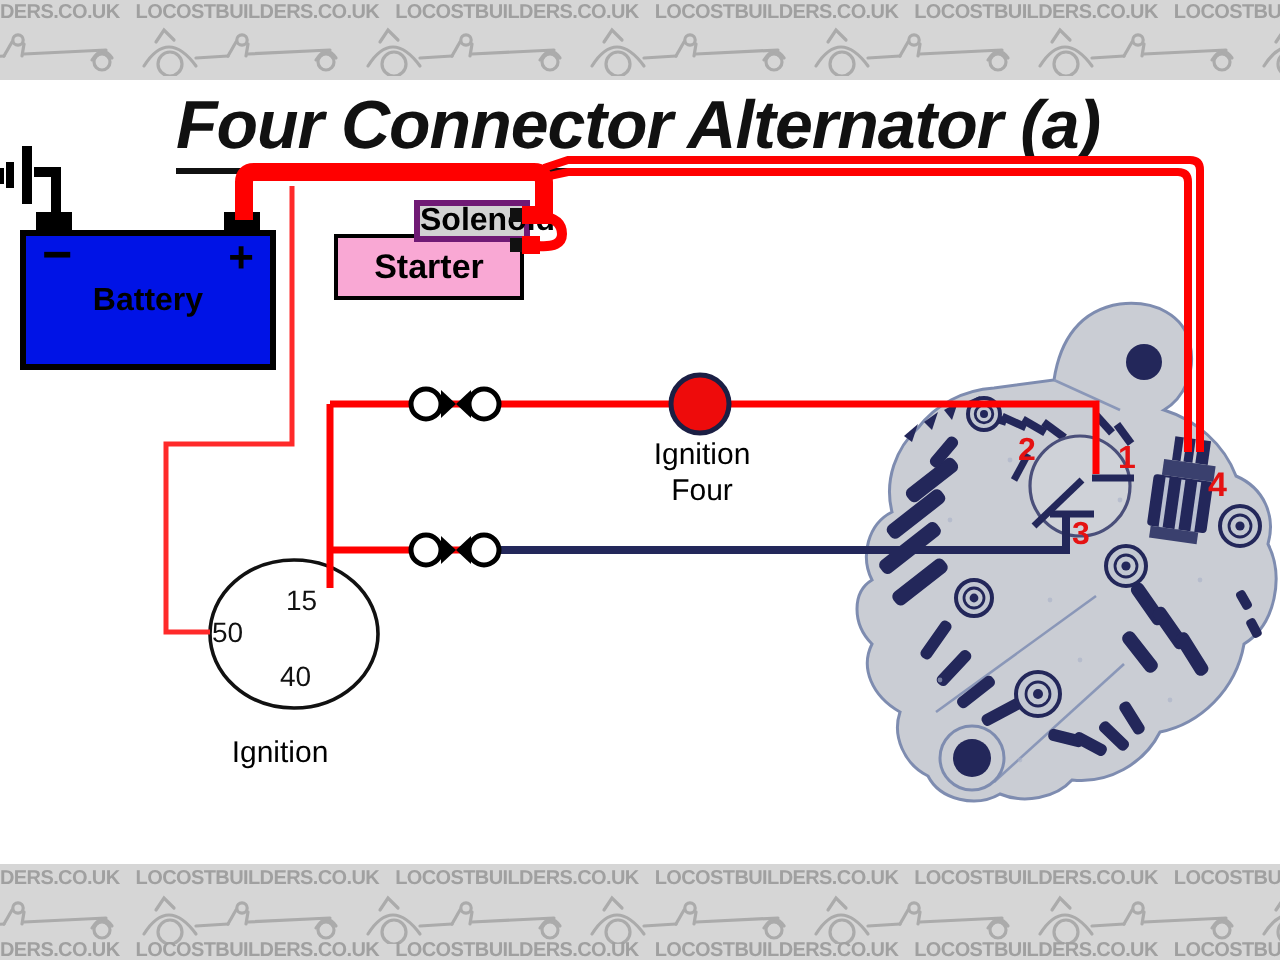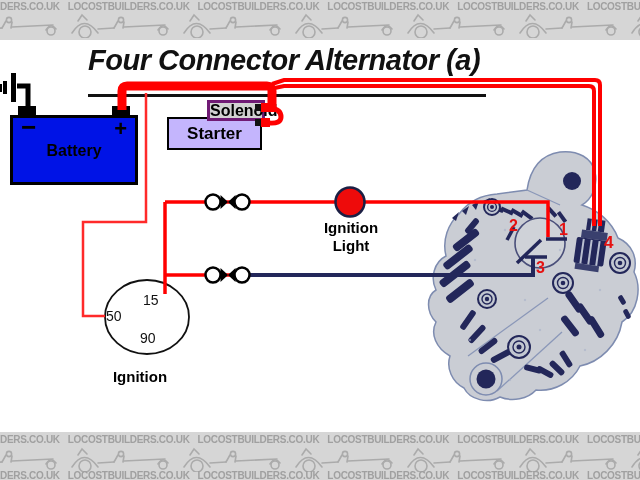--- a/index.html
+++ b/index.html
@@ -12,42 +12,42 @@
   .banner.top{top:0;height:40px;}
   .banner.bottom{top:432px;height:48px;}
   .wm-text-row{position:absolute;left:0;display:flex;white-space:nowrap;
     font-weight:bold;font-size:10px;letter-spacing:-0.3px;color:#a0a0a0;margin-left:-62px;}
   .wm-text-row span{margin-right:8px;}
   .wm-car-row{position:absolute;left:0;display:flex;white-space:nowrap;margin-left:-44px;}
   .wm-car-row svg{margin-right:8px;flex:0 0 auto;}
   
   .page-title{
     position:absolute;left:88px;top:44px;
-    font-size:29px;font-weight:bold;font-style:italic;color:#111;
-    border-bottom:3px solid #111;padding-bottom:17px;padding-right:6px;letter-spacing:-0.5px;
+    font-size:34px;font-weight:bold;font-style:italic;color:#111;
+    border-bottom:3px solid #111;padding-bottom:1px;padding-right:6px;letter-spacing:-0.5px;
   }
   
   .battery{position:absolute;left:10px;top:115px;width:122px;height:64px;
     background:#0013e6;border:3px solid #000;}
   .battery .bat-label{position:absolute;left:0;right:0;top:24px;text-align:center;
     font-weight:bold;font-size:16px;color:#000;}
   .bat-sign{position:absolute;font-weight:bold;color:#000;}
   .bat-neg{left:8px;top:-6px;font-size:26px;}
   .bat-pos{right:8px;top:-2px;font-size:22px;}
   .bat-terminal{position:absolute;width:18px;height:10px;background:#000;top:106px;}
   .bat-terminal.neg{left:18px;}
   .bat-terminal.pos{left:112px;}
   .starter{position:absolute;left:167px;top:117px;width:91px;height:29px;
-    background:#c4b5fd;border:2px solid #000;text-align:center;
+    background:#f9a8d4;border:2px solid #000;text-align:center;
     font-weight:bold;font-size:17px;color:#000;line-height:29px;}
   .solenoid{position:absolute;left:207px;top:100px;width:52px;height:15px;
     background:#d2d2d2;border:3px solid #701a75;text-align:center;
     font-weight:600;font-size:16px;color:#000;line-height:15px;}
   
-  .lbl{position:absolute;font-weight:bold;color:#000;text-align:center;line-height:18px;}
+  .lbl{position:absolute;font-weight:normal;color:#000;text-align:center;line-height:18px;}
   .lbl-light{left:305px;top:219px;width:92px;font-size:15px;}
   .lbl-switch{left:94px;top:368px;width:92px;font-size:15px;}
   .sw-num{position:absolute;font-size:14px;color:#111;font-weight:normal;text-align:right;}
   .alt-num{position:absolute;font-size:16px;font-weight:bold;color:#e51212;}
   .overlay{position:absolute;left:0;top:0;z-index:5;}
   .toplabels{z-index:6;}
 </style>
 </head>
 <body>
 
@@ -282,29 +282,29 @@
       <polygon points="235.5,268 235.5,282 228,275" fill="#000"></polygon>
       <circle cx="213" cy="275" r="7.5" fill="#fff" stroke="#000" stroke-width="2.5"></circle>
       <circle cx="242" cy="275" r="7.5" fill="#fff" stroke="#000" stroke-width="2.5"></circle>
     </g>
 
     <circle cx="350" cy="202" r="14.5" fill="#ee0b0b" stroke="#1b1f44" stroke-width="2.5"></circle>
   </svg>
 
   <div class="lbl lbl-light toplabels">
     <div>Ignition</div>
-    <div>Light</div>
+    <div>Four</div>
   </div>
   <div class="lbl lbl-switch toplabels">
     <div>Ignition</div>
   </div>
 
   <div class="sw-num toplabels" style="left:143px;top:292px">15</div>
   <div class="sw-num toplabels" style="left:106px;top:308px">50</div>
-  <div class="sw-num toplabels" style="left:140px;top:330px">90</div>
+  <div class="sw-num toplabels" style="left:140px;top:330px">40</div>
 
   <div class="alt-num toplabels" style="left:559px;top:221px">1</div>
   <div class="alt-num toplabels" style="left:509px;top:217px">2</div>
   <div class="alt-num toplabels" style="left:536px;top:259px">3</div>
   <div class="alt-num toplabels" style="left:604px;top:233px;font-size:17px">4</div>
 
   <div class="banner bottom">
     <div class="wm-text-row" style="top:2px">
       <span>LOCOSTBUILDERS.CO.UK</span>
       <span>LOCOSTBUILDERS.CO.UK</span>

